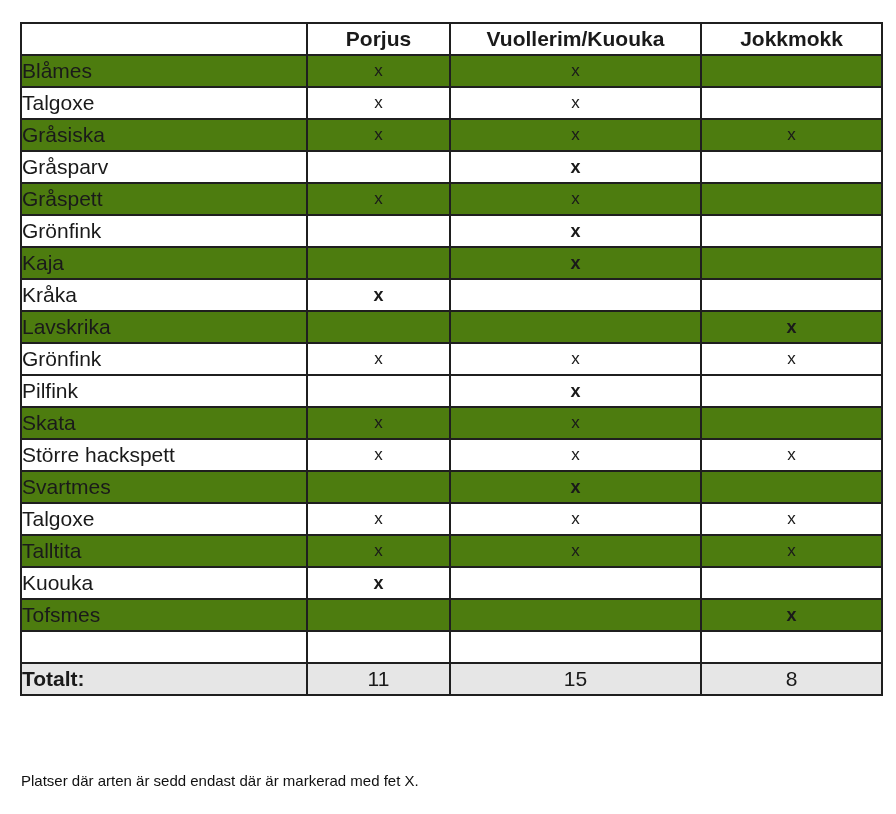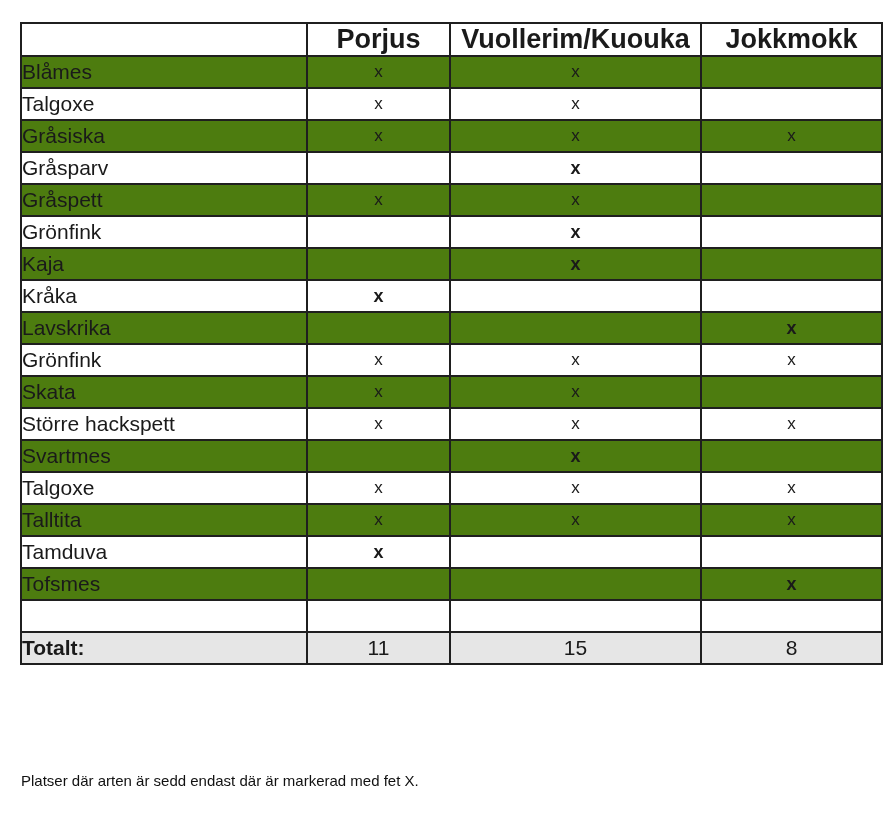--- a/index.html
+++ b/index.html
@@ -29,21 +29,21 @@
     border: 2px solid #1f1f1f;
     height: 30px;
     padding: 0;
     overflow: hidden;
     white-space: nowrap;
   }
   th.corner-cell {
     background: #ffffff;
   }
   th.location-header {
-    font-size: 27px;
+    font-size: 21px;
     font-weight: bold;
     text-align: center;
     background: #ffffff;
   }
   td.species {
     font-size: 21px;
     font-weight: normal;
     text-align: left;
     padding-left: 9px;
   }
@@ -156,20 +156,26 @@
           <td class="mark"></td>
           <td class="mark"></td>
           <td class="mark bold">x</td>
         </tr>
         <tr>
           <td class="species">Grönfink</td>
           <td class="mark">x</td>
           <td class="mark">x</td>
           <td class="mark">x</td>
         </tr>
+        <tr>
+          <td class="species">Pilfink</td>
+          <td class="mark"></td>
+          <td class="mark bold">x</td>
+          <td class="mark"></td>
+        </tr>
         <tr class="shaded">
           <td class="species">Skata</td>
           <td class="mark">x</td>
           <td class="mark">x</td>
           <td class="mark"></td>
         </tr>
         <tr>
           <td class="species">Större hackspett</td>
           <td class="mark">x</td>
           <td class="mark">x</td>
@@ -187,21 +193,21 @@
           <td class="mark">x</td>
           <td class="mark">x</td>
         </tr>
         <tr class="shaded">
           <td class="species">Talltita</td>
           <td class="mark">x</td>
           <td class="mark">x</td>
           <td class="mark">x</td>
         </tr>
         <tr>
-          <td class="species">Tamduva</td>
+          <td class="species">Kuouka</td>
           <td class="mark bold">x</td>
           <td class="mark"></td>
           <td class="mark"></td>
         </tr>
         <tr class="shaded">
           <td class="species">Tofsmes</td>
           <td class="mark"></td>
           <td class="mark"></td>
           <td class="mark bold">x</td>
         </tr>

